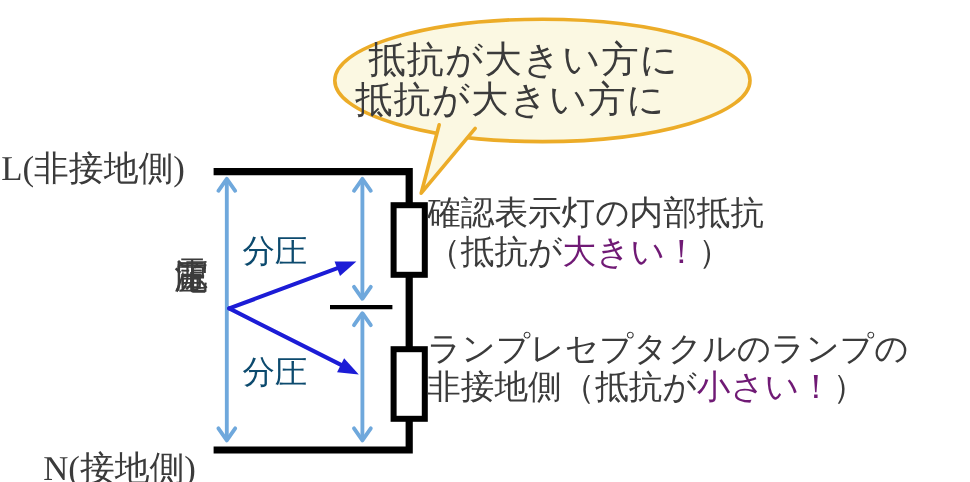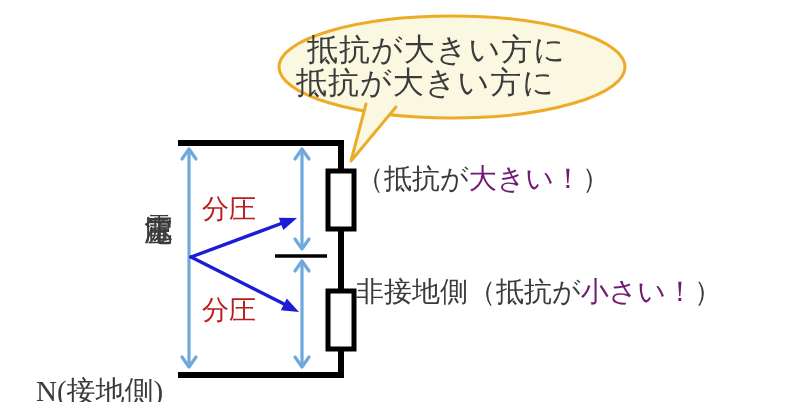--- a/index.html
+++ b/index.html
@@ -18,21 +18,21 @@
     line-height:1.1;
   }
   .bubble-line{font-size:31px;letter-spacing:1px;}
   .side-label{font-size:29px;}
   .vert{
     writing-mode:vertical-rl;
     text-orientation:upright;
     font-size:28px;
     letter-spacing:2px;
   }
-  .divided{font-size:27px;color:#b91c1c;}
+  .divided{font-size:27px;color:#0c4a6e;}
   .anno{font-size:28px;line-height:32px;}
   .anno .em{color:#701a75;}
 </style>
 </head>
 <body>
 
 <div id="canvas">
 
   <svg id="diagram-svg" viewBox="0 0 808 402" xmlns="http://www.w3.org/2000/svg">
 
@@ -68,28 +68,31 @@
       <line x1="191" y1="257" x2="288" y2="221" stroke="#1c1cd6" stroke-width="3.4" stroke-linecap="round"></line>
       <polygon points="0,0 -17,6.5 -17,-6.5" fill="#1c1cd6" transform="translate(297,218) rotate(-20.4)"></polygon>
       <line x1="191" y1="257" x2="290" y2="307" stroke="#1c1cd6" stroke-width="3.4" stroke-linecap="round"></line>
       <polygon points="0,0 -17,6.5 -17,-6.5" fill="#1c1cd6" transform="translate(299,312) rotate(26.8)"></polygon>
     </g>
   </svg>
 
   <div class="txt bubble-line" style="left:307px;top:33px;">抵抗が大きい方に</div>
   <div class="txt bubble-line" style="left:296px;top:66px;">抵抗が大きい方に</div>
 
+  <div class="txt side-label" style="left:1px;top:126px;">L(非接地側)</div>
   <div class="txt side-label" style="left:36px;top:376px;text-align:right;">N(接地側)</div>
 
   <div class="txt vert" style="left:142px;top:192px;height:130px;">電源電圧</div>
 
   <div class="txt divided" style="left:202px;top:195px;">分圧</div>
   <div class="txt divided" style="left:202px;top:296px;">分圧</div>
 
   <div class="txt anno" style="left:356px;top:163px;">
+    <div>確認表示灯の内部抵抗</div>
     <div><span>（抵抗が</span><span class="em">大きい！</span><span>）</span></div>
   </div>
 
   <div class="txt anno" style="left:356px;top:276px;">
+    <div>ランプレセプタクルのランプの</div>
     <div><span>非接地側（抵抗が</span><span class="em">小さい！</span><span>）</span></div>
   </div>
 
 </div>
 
 </body></html>

